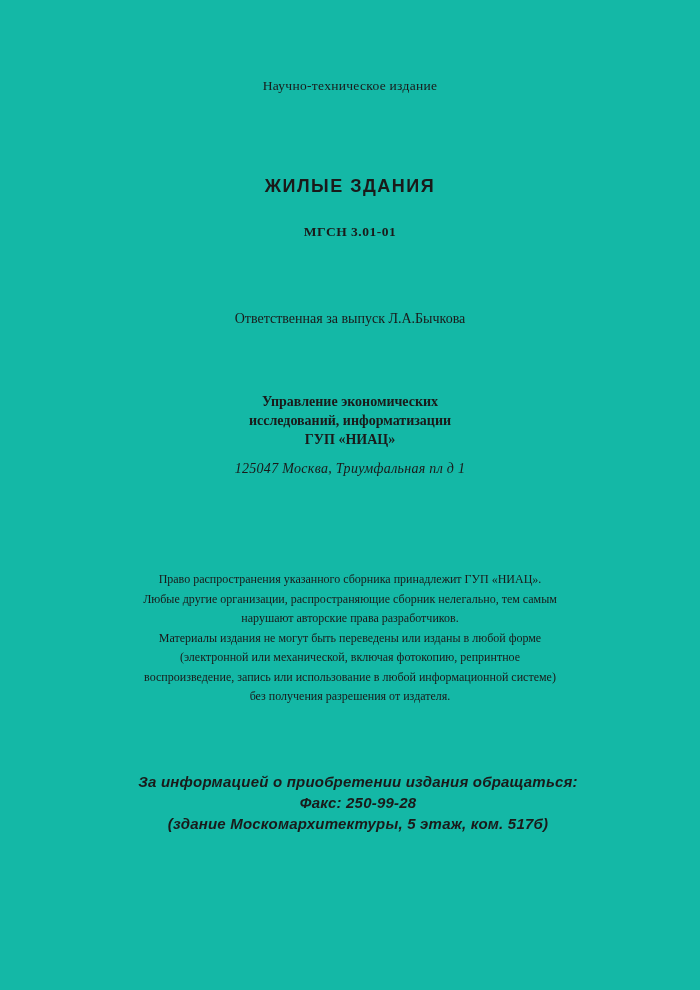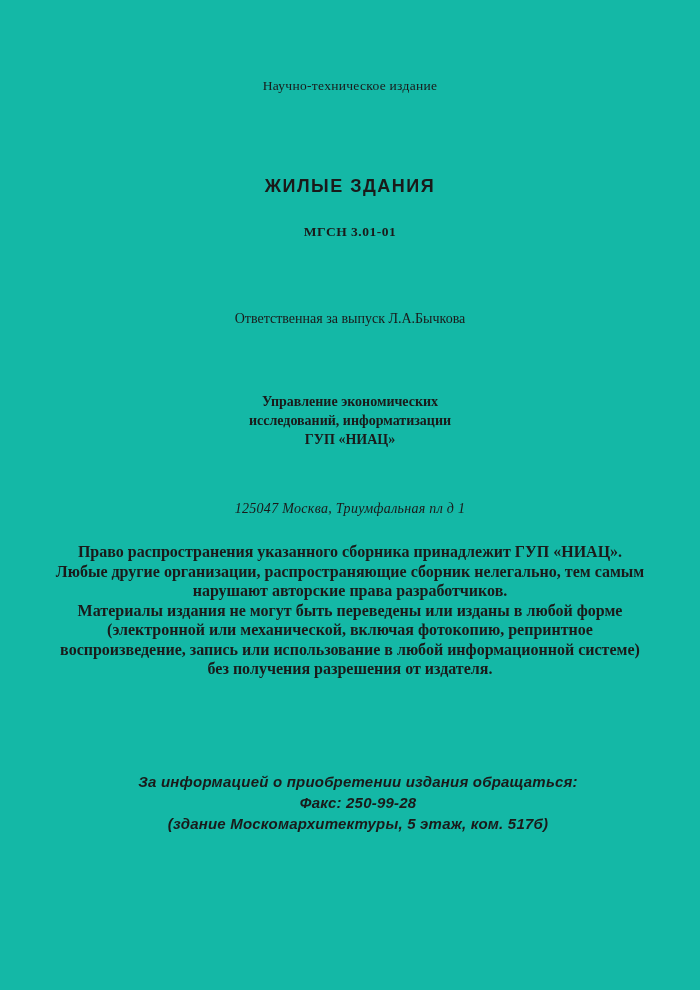--- a/index.html
+++ b/index.html
@@ -63,36 +63,35 @@
     margin-top: 40px;
   }
   .address-line {
     position: absolute;
     top: 461px;
     left: 0;
     width: 100%;
     font-style: italic;
     font-size: 14px;
     letter-spacing: 0.3px;
-    margin-top: 40px;
   }
   .print-info {
     position: absolute;
     top: 497px;
     left: 0;
     width: 100%;
     font-size: 13.5px;
   }
   .rights-block {
     position: absolute;
-    top: 542px;
+    top: 570px;
     left: 0;
     width: 100%;
-    font-weight: bold;
-    font-size: 16px;
+    font-weight: normal;
+    font-size: 12px;
     line-height: 19.5px;
   }
   .contact-block {
     position: absolute;
     top: 771px;
     left: 0;
     width: 100%;
     font-family: "Liberation Sans", sans-serif;
     font-weight: bold;
     font-style: italic;

